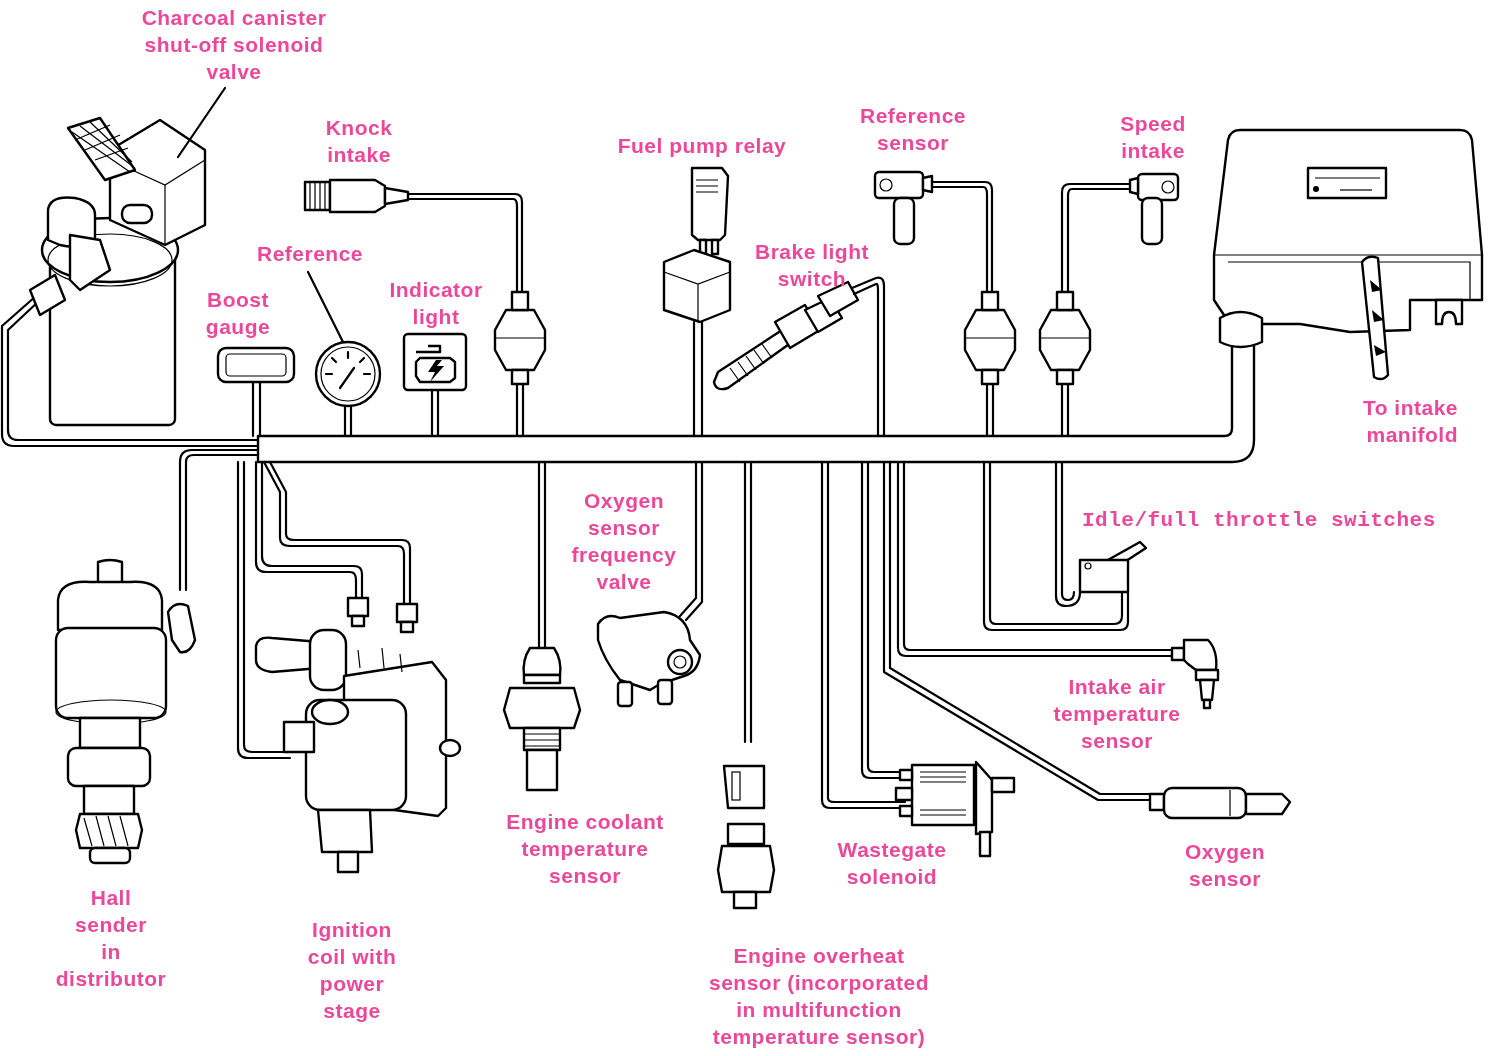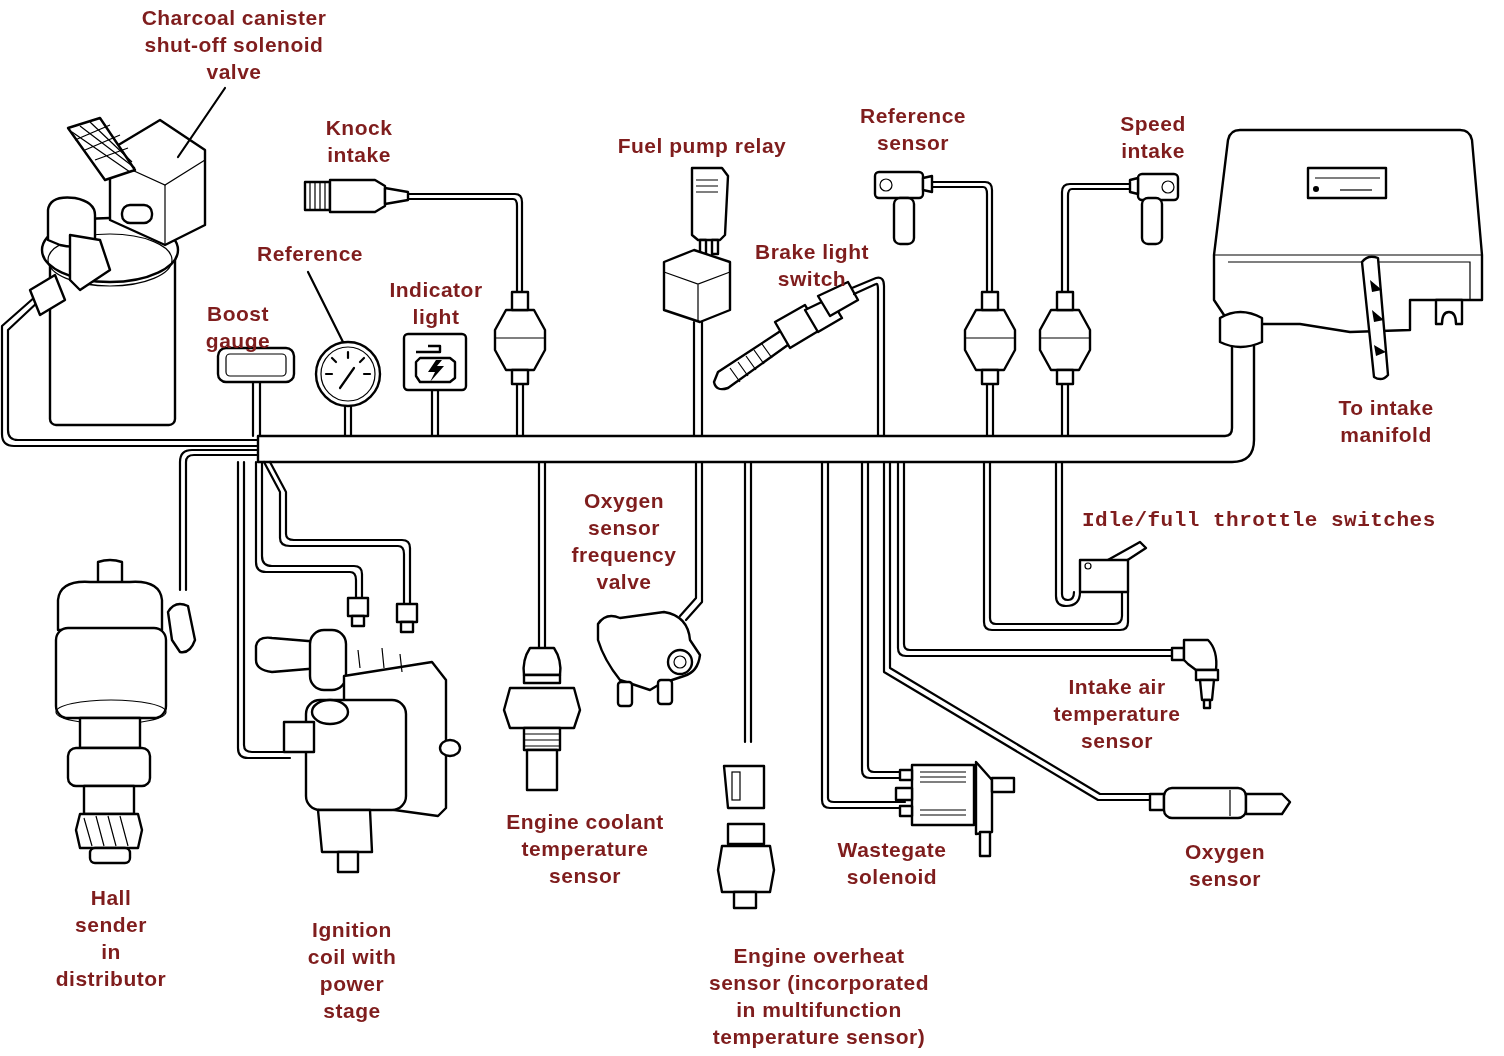--- a/index.html
+++ b/index.html
@@ -4,21 +4,21 @@
 <style>
   html, body { margin: 0; padding: 0; background: #ffffff; }
   body { width: 1504px; height: 1056px; position: relative; overflow: hidden; }
   #diagram { position: absolute; left: 0; top: 0; width: 1504px; height: 1056px; }
   .lbl {
     position: absolute;
     font-family: "Liberation Sans", "DejaVu Sans", sans-serif;
     font-weight: bold;
     font-size: 21px;
     line-height: 27px;
-    color: #7f1d1d;
+    color: #ec4899;
     text-align: center;
     white-space: pre;
     letter-spacing: 0.5px;
   }
   .lbl.left { text-align: left; font-family: Liberation Mono, monospace; }
   svg .w { fill: none; stroke: #000; stroke-width: 2.2; stroke-linejoin: round; stroke-linecap: round; }
   svg .wt { fill: none; stroke: #000; stroke-width: 1.4; }
   svg .s { fill: #fff; stroke: #000; stroke-width: 2.4; stroke-linejoin: round; }
   svg .f { fill: #000; }
   svg .thin { fill: none; stroke: #000; stroke-width: 1.2; }
@@ -302,27 +302,27 @@
 shut-off solenoid
 valve</div>
 <div class="lbl" style="left:300px; top:114px; width:118px;">Knock
 intake</div>
 <div class="lbl" style="left:596px; top:132px; width:212px;text-align:center;">Fuel pump relay</div>
 <div class="lbl" style="left:842px; top:102px; width:142px;">Reference
 sensor</div>
 <div class="lbl" style="left:1098px; top:110px; width:110px;">Speed
 intake</div>
 <div class="lbl" style="left:230px; top:240px; width:160px;">Reference</div>
-<div class="lbl" style="left:188px; top:286px; width:100px;margin-top:14px;">Boost
+<div class="lbl" style="left:188px; top:286px; width:100px;">Boost
 gauge</div>
 <div class="lbl" style="left:374px; top:276px; width:124px;">Indicator
 light</div>
 <div class="lbl" style="left:738px; top:238px; width:148px;">Brake light
 switch</div>
-<div class="lbl" style="left:1314px; top:394px; width:144px;">To intake
+<div class="lbl" style="left:1314px; top:394px; width:144px;text-align:right;">To intake
 manifold</div>
 <div class="lbl left" style="left:1082px; top:507px; width:320px;">Idle/full throttle switches</div>
 <div class="lbl" style="left:556px; top:487px; width:136px;">Oxygen
 sensor
 frequency
 valve</div>
 <div class="lbl" style="left:1042px; top:673px; width:150px;">Intake air
 temperature
 sensor</div>
 <div class="lbl" style="left:40px; top:884px; width:142px;">Hall

